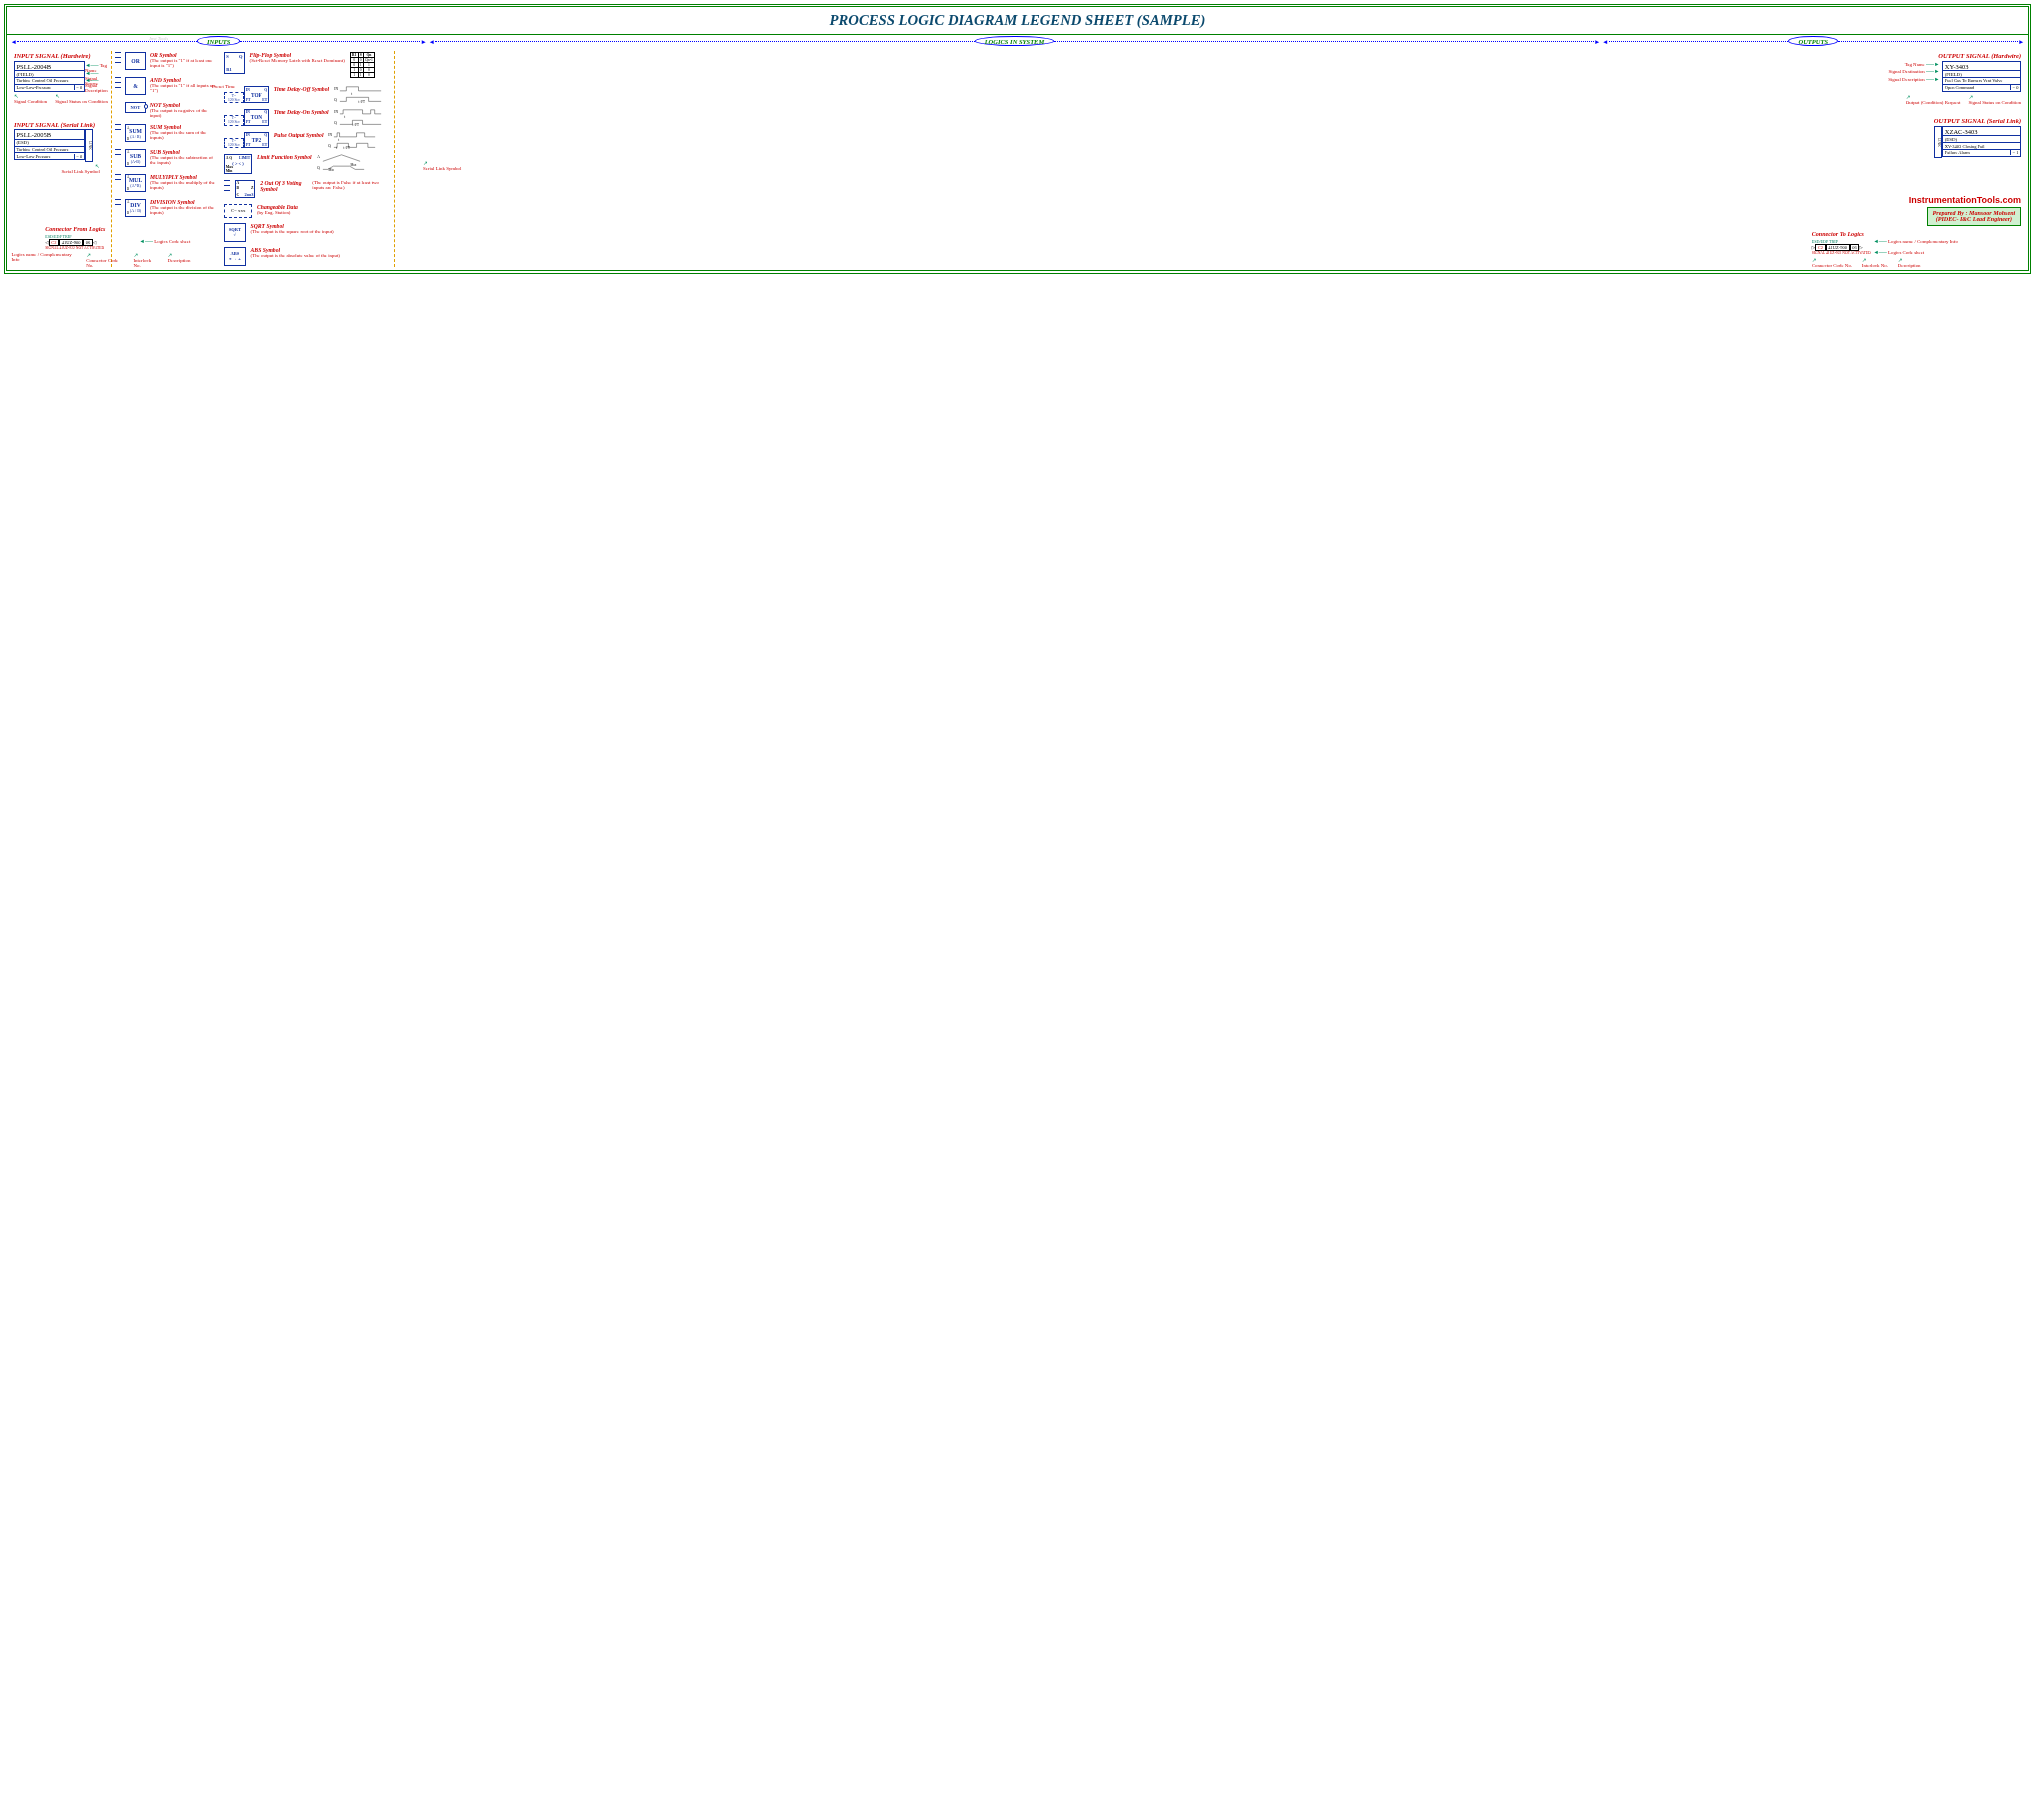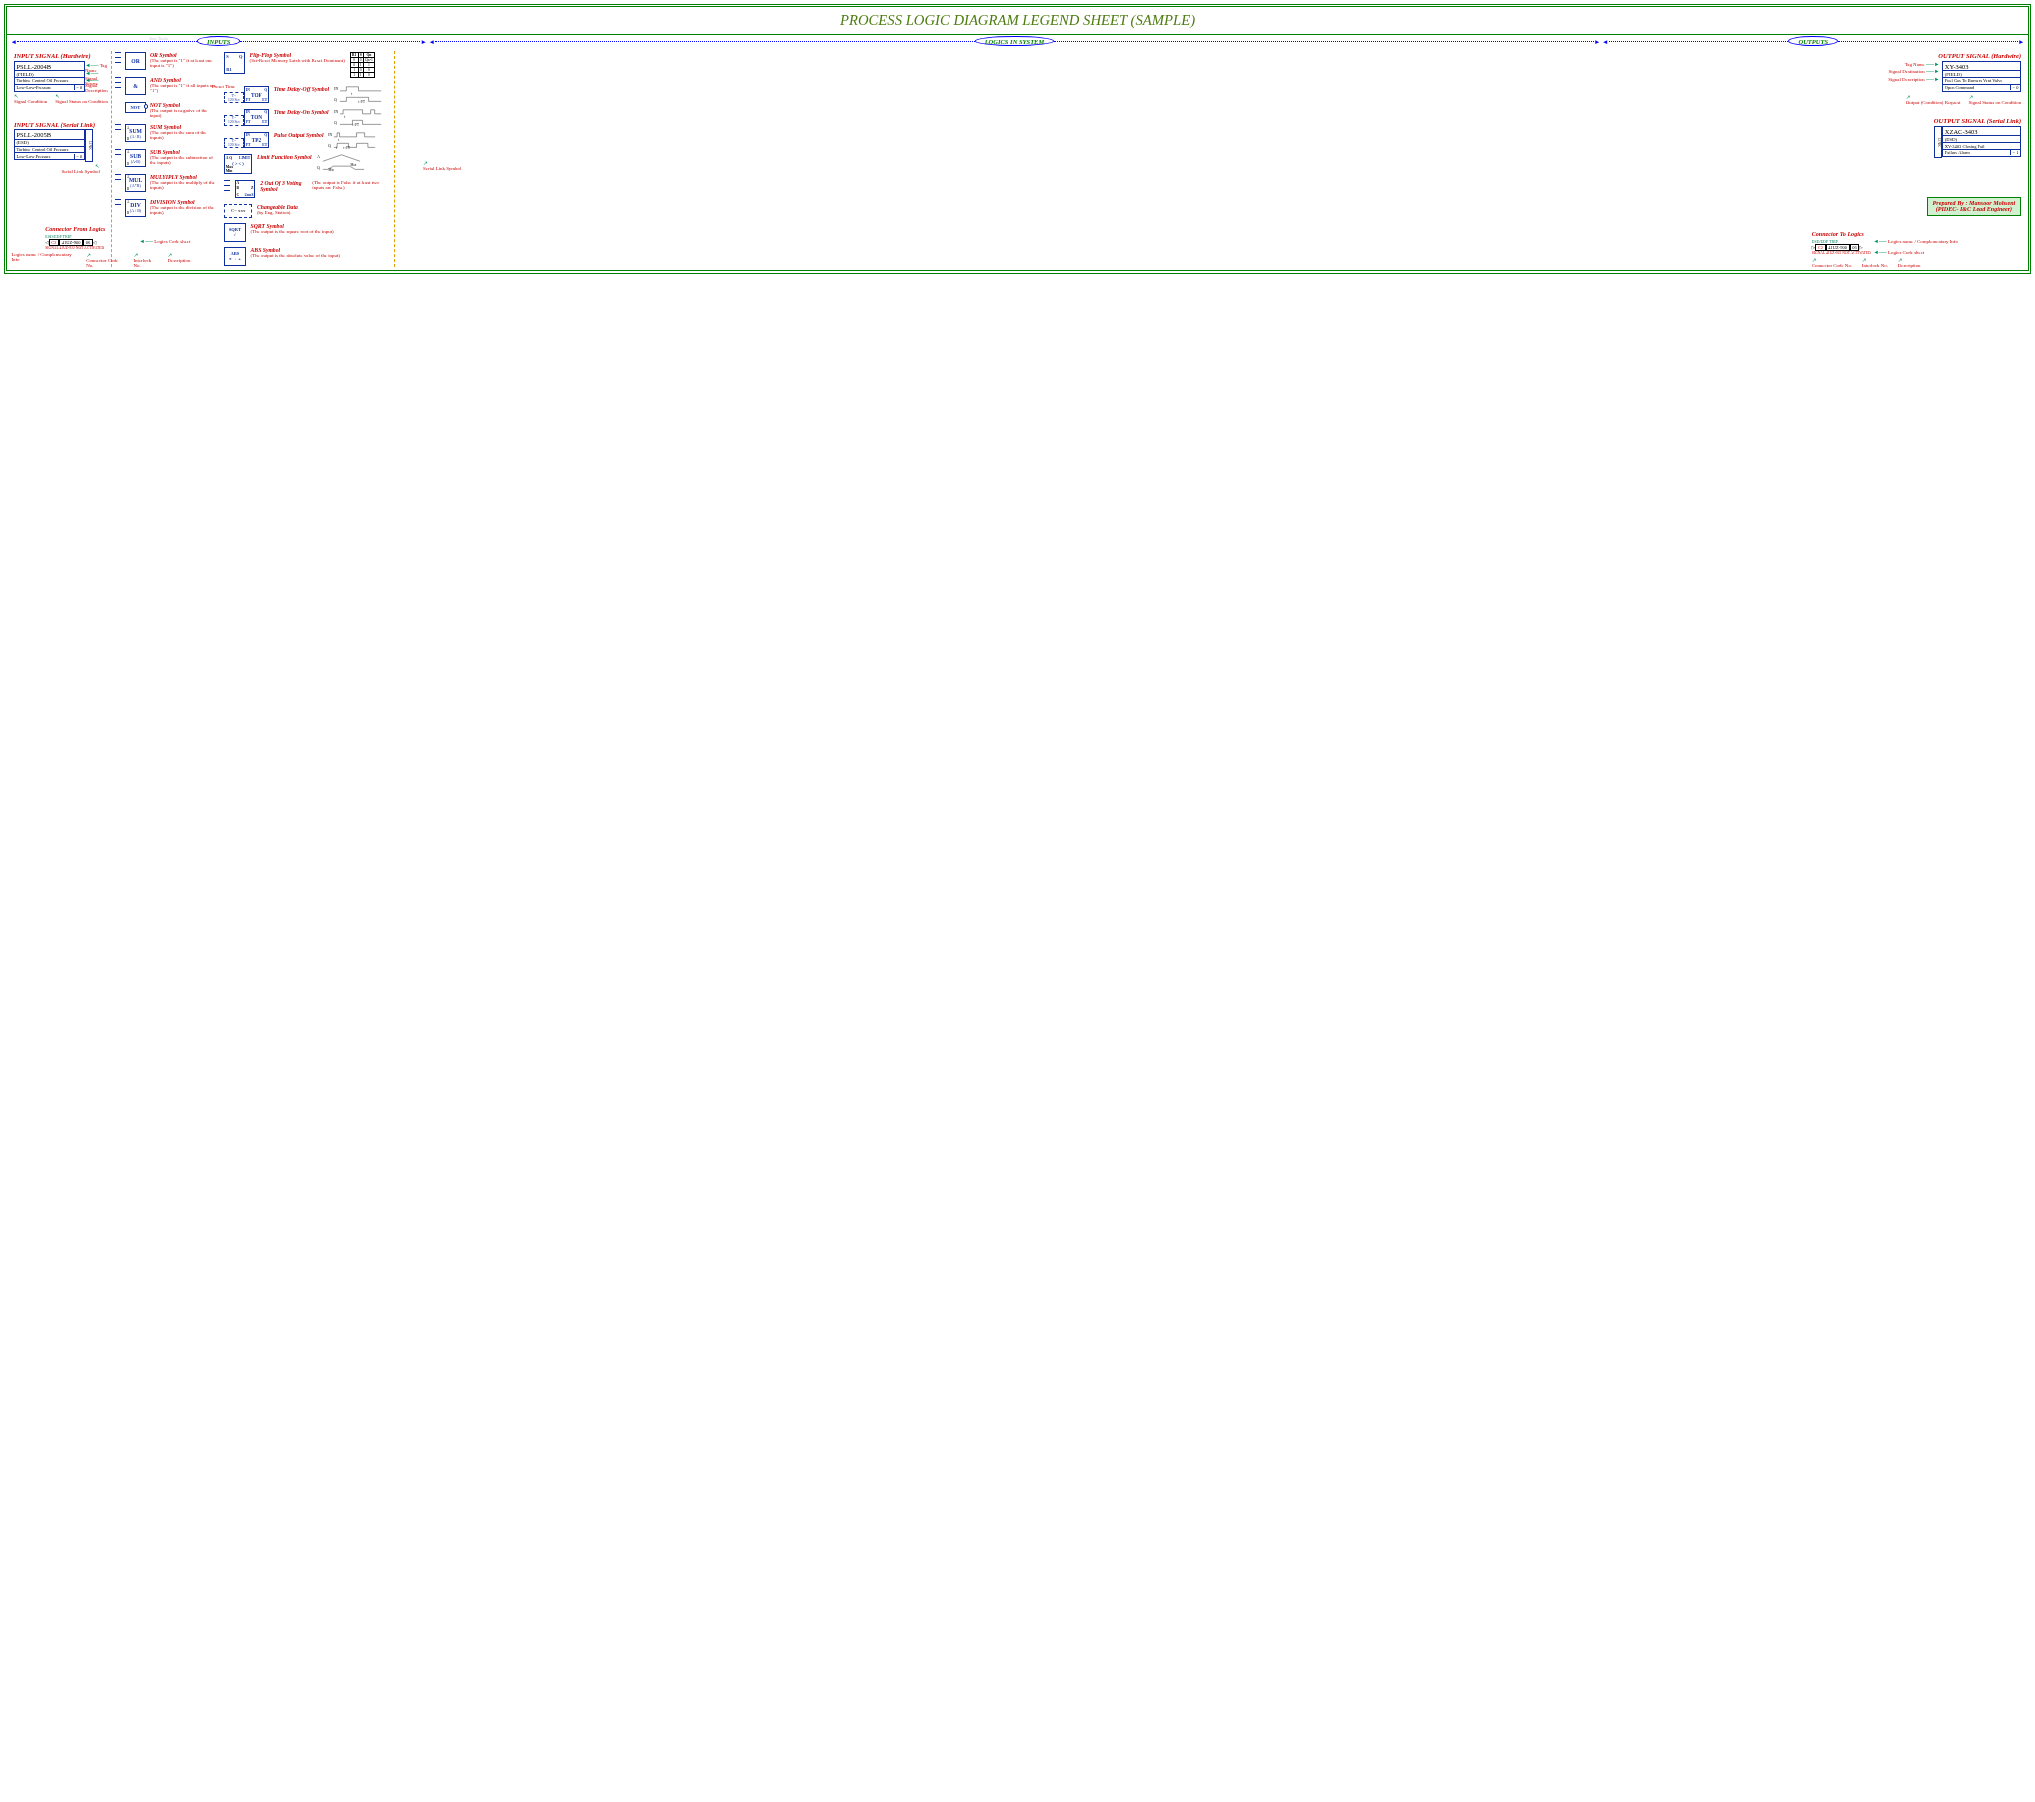--- a/index.html
+++ b/index.html
@@ -1,19 +1,19 @@
 <!DOCTYPE html>
 <html style="font-size:6.5px"><head>
 <meta charset="utf-8">
 <style>
   body { margin:0; padding:4.1px; font-family:"Times New Roman", serif; background:#fff; color:#000; }
   .outer { border:1.2px solid #008000; padding:1.2px; }
   .inner { border:0.8px solid #008000; }
   .title-bar { border-bottom:0.8px solid #008000; padding:4.9px 8.1px; text-align:center; }
-  .title { font-size:14.7px; font-weight:normal; font-style:italic; color:#4d7c0f; }
+  .title { font-size:14.7px; font-weight:bold; font-style:italic; color:#0c4a6e; }
   .sections { display:flex; align-items:center; padding:1.2px 3.3px; position:relative; }
   .sections .dotted { border-top:0.8px dotted #0000ff; flex:1; }
   .pill { border:0.8px solid #0000ff; border-radius:50%; padding:0.4px 9px; font-style:italic; color:#008000; font-size:6.5px; font-weight:bold; white-space:nowrap; }
   .vdash { border-left:0.8px dashed #e0a000; }
   .main { display:flex; padding:3.3px 3.3px 3.3px 3.3px; position:relative; }
   .col { padding:1.6px 3.3px; }
   .col-inputs { width:94px; }
   .col-ops { width:102px; }
   .col-mid { width:167px; }
   .col-outputs { flex:1; }
@@ -455,20 +455,21 @@
           <div class="row">XV-3403 Closing Fail</div>
           <div class="row">
             <span>Failure Alarm</span>
             <span style="border-left:0.4px solid #1030a0;padding-left:1.6px">= 1</span>
           </div>
         </div>
       </div>
       <div class="lab" style="margin-top:1.6px;margin-left:24.4px"><span class="arr-grn">↗</span><br><span>Serial Link Symbol</span></div>
 
       <div style="height:24.4px"></div>
+      <div class="credit">InstrumentationTools.com</div>
       <div style="display:flex;justify-content:flex-end">
         <div class="prepared">
           <div>Prepared By : Mansoor Mohseni</div>
           <div>(PIDEC- I&amp;C Lead Engineer)</div>
         </div>
       </div>
     </div>
 
     <div style="position:absolute;left:4.1px;bottom:2.4px;width:179px">
       <div style="display:flex;justify-content:space-between;align-items:flex-end">

